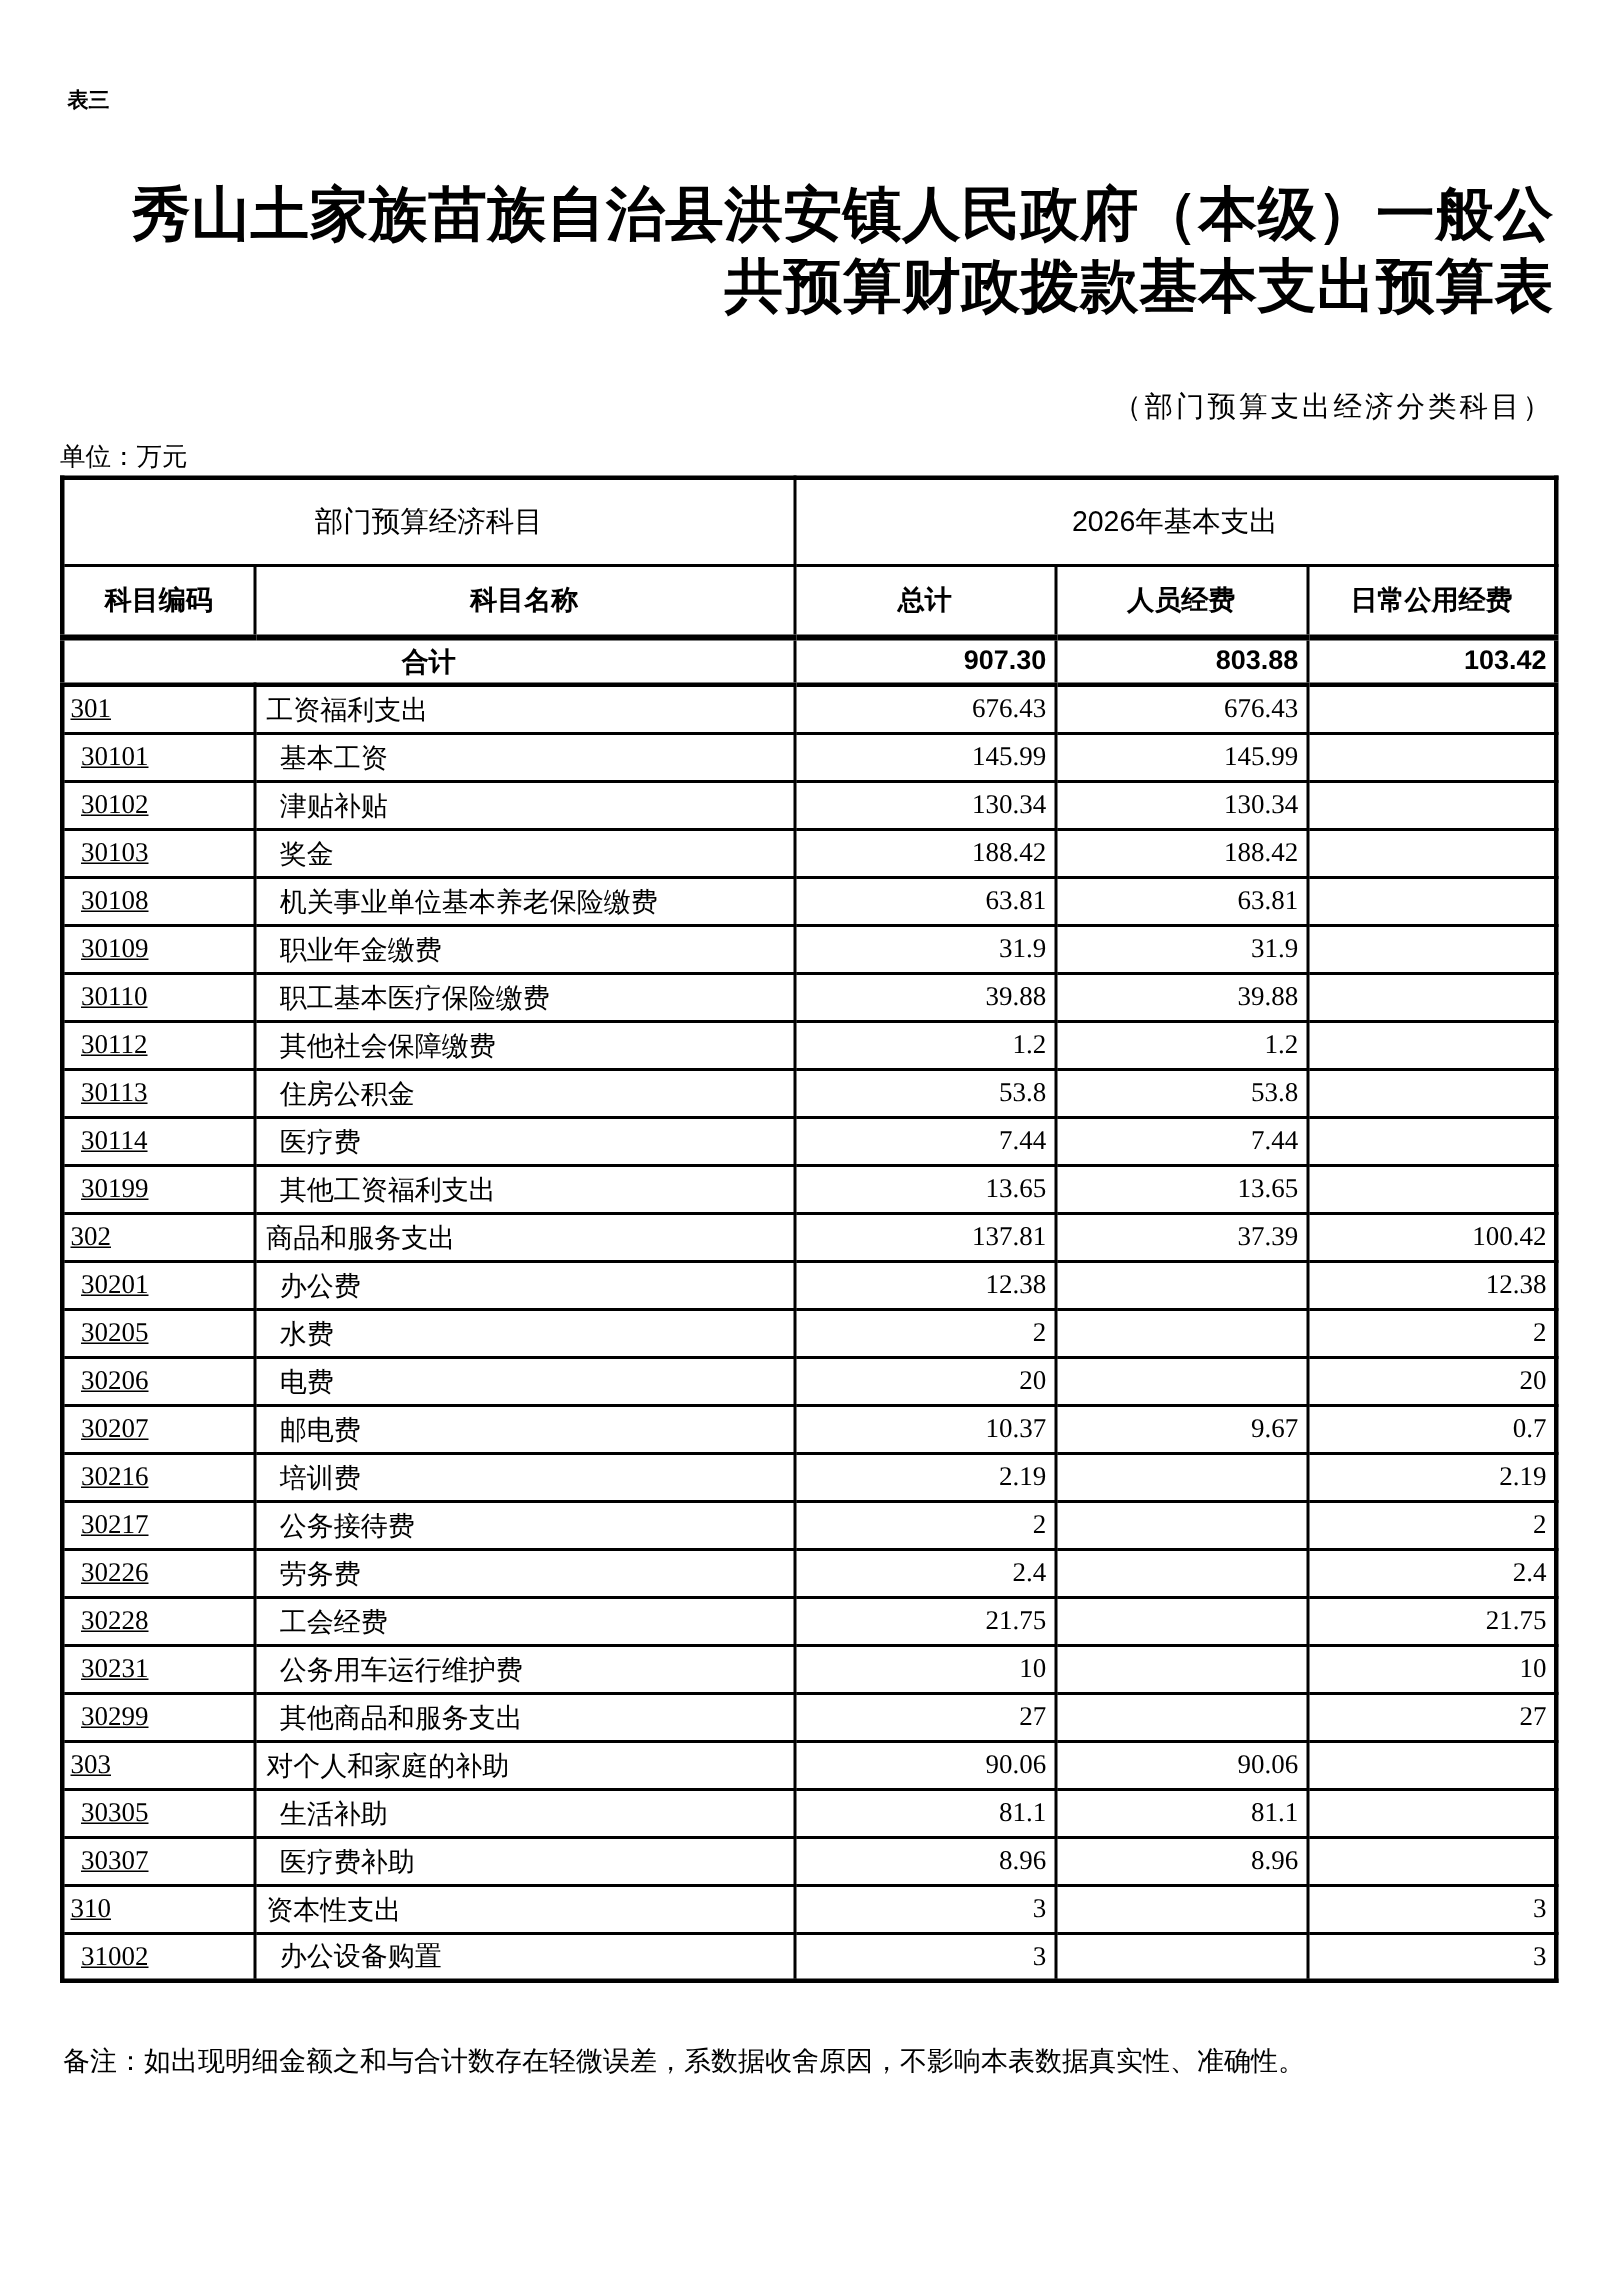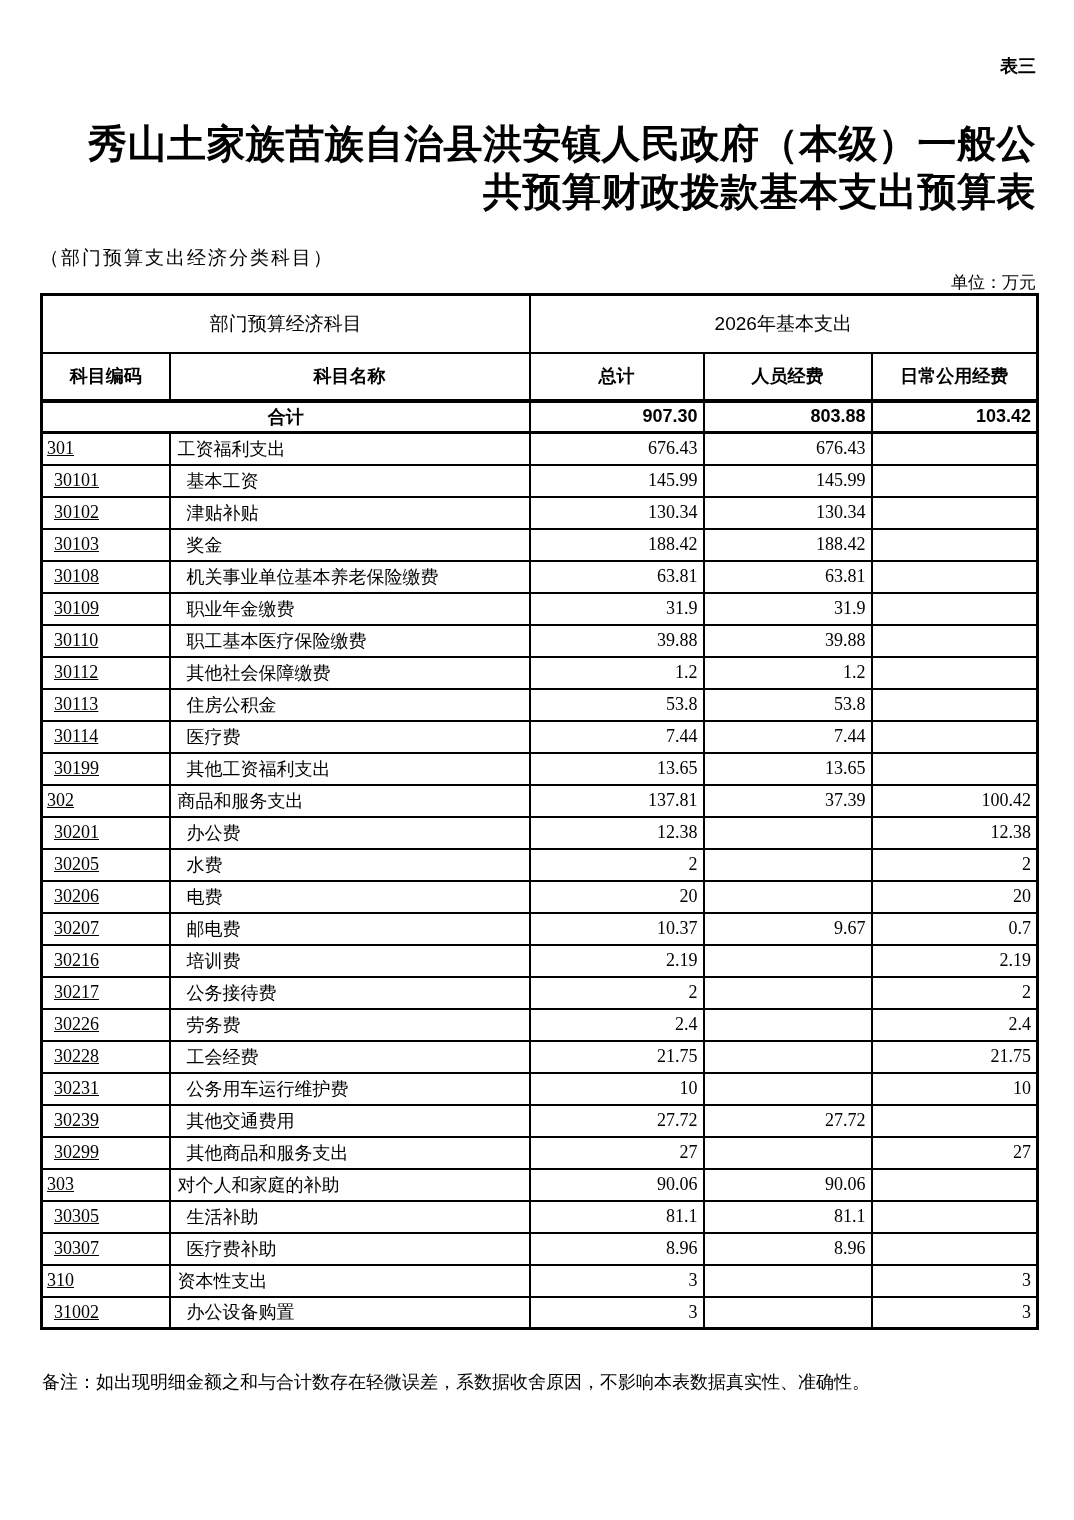--- a/index.html
+++ b/index.html
@@ -6,42 +6,40 @@
   html, body {
     width: 1074px; height: 1520px;
     background: #ffffff; color: #000000;
     font-family: "Liberation Serif", serif;
     overflow: hidden;
   }
   .sheet { padding: 56px 38px 0 40px; }
 
   .doc-tag {
     font-family: "Liberation Sans", sans-serif;
-    font-weight: bold; font-size: 18px; line-height: 20px;
+    font-weight: bold; font-size: 14px; line-height: 20px;
     padding-left: 5px;
-    text-align: right;
   }
   .doc-title {
     margin-top: 44px;
     text-align: right;
     font-family: "Liberation Serif", serif;
     font-weight: bold;
     font-size: 39px; line-height: 48px;
     letter-spacing: 0.5px;
   }
   .doc-subtitle {
-    margin-top: 30px;
-    text-align: left;
+    margin-top: 44px;
+    text-align: right;
     font-size: 19px; line-height: 24px;
     letter-spacing: 2px;
   }
   .doc-unit {
-    margin-top: 3px;
-    text-align: right;
-    font-family: Liberation Sans, sans-serif;
+    margin-top: 13px;
+    font-family: Liberation Mono, monospace;
     font-size: 17px; line-height: 20px;
   }
 
   table.budget {
     width: 996px;
     table-layout: fixed;
     border-collapse: collapse;
     border: 3px solid #000;
   }
   table.budget th, table.budget td {
@@ -264,27 +262,20 @@
     <td class="num">21.75</td>
   </tr>
         <tr>
     <td class="code">30231</td>
     <td class="name">公务用车运行维护费</td>
     <td class="num">10</td>
     <td class="num"></td>
     <td class="num">10</td>
   </tr>
         <tr>
-    <td class="code">30239</td>
-    <td class="name">其他交通费用</td>
-    <td class="num">27.72</td>
-    <td class="num">27.72</td>
-    <td class="num"></td>
-  </tr>
-        <tr>
     <td class="code">30299</td>
     <td class="name">其他商品和服务支出</td>
     <td class="num">27</td>
     <td class="num"></td>
     <td class="num">27</td>
   </tr>
         <tr class="parent">
     <td class="code">303</td>
     <td class="name">对个人和家庭的补助</td>
     <td class="num">90.06</td>

